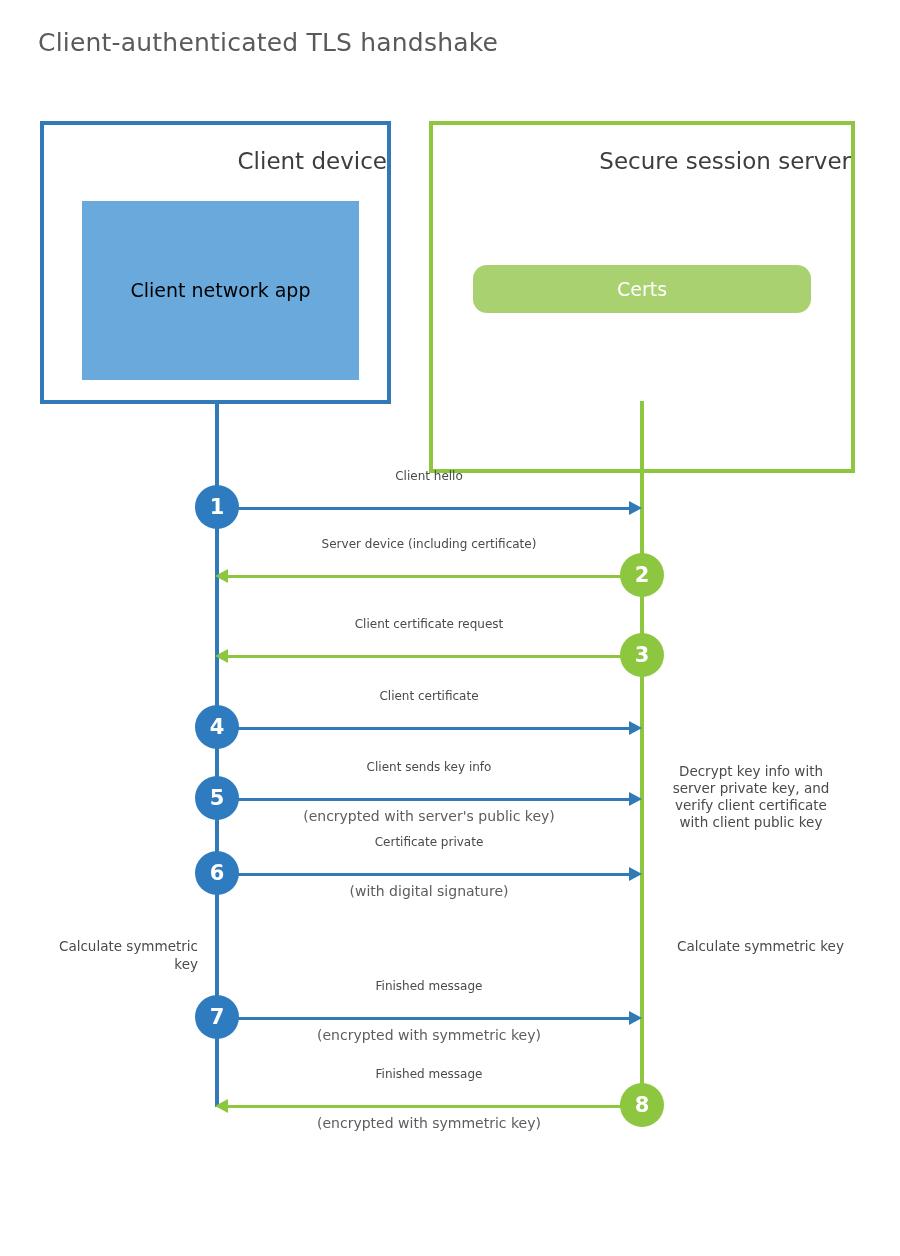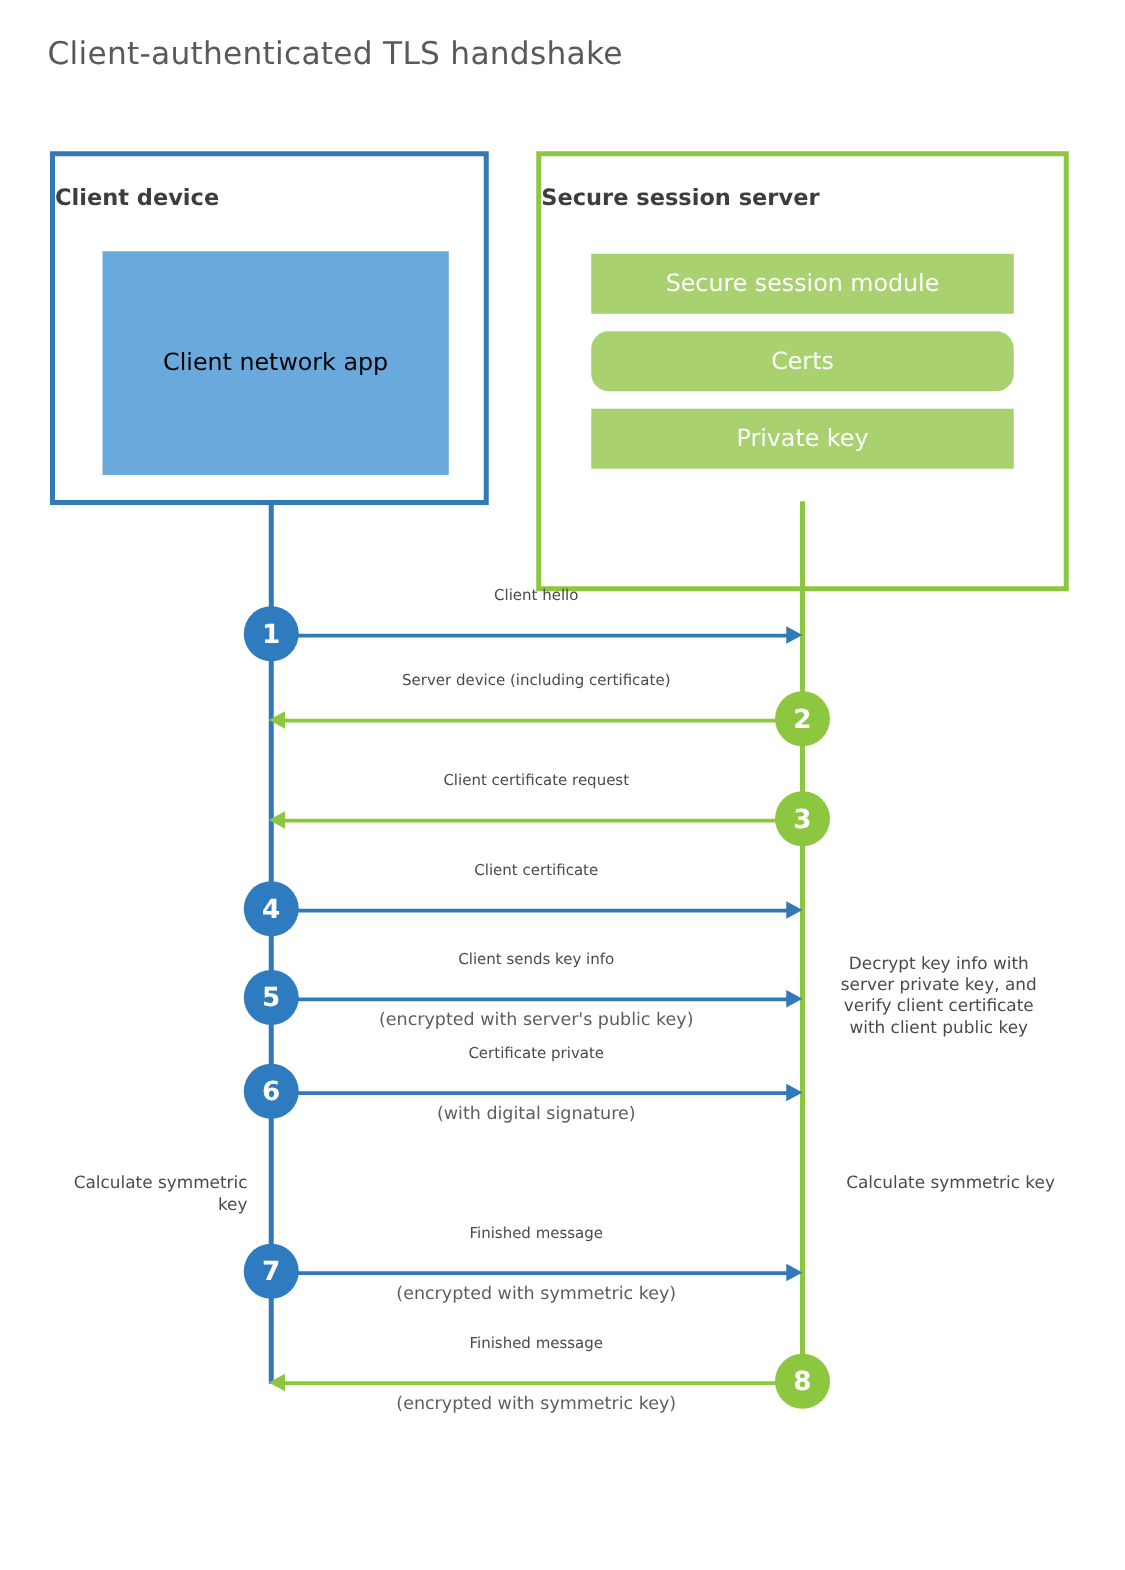--- a/index.html
+++ b/index.html
@@ -54,23 +54,23 @@
     top: 121px;
     width: 426px;
     height: 352px;
     border: 4px solid #8dc63f;
   }
   .participant-title {
     position: absolute;
     left: 0;
     right: 0;
     top: 23px;
-    text-align: left;
-    font-size: 18px;
-    font-weight: bold;
+    text-align: right;
+    font-size: 23px;
+    font-weight: normal;
     color: #3d3d3d;
   }
 
   
   .client-app {
     position: absolute;
     left: 38px;
     top: 76px;
     width: 277px;
     height: 179px;
@@ -238,23 +238,21 @@
 
   <div class="title">Client-authenticated TLS handshake</div>
 
   <div class="participant client">
     <div class="participant-title">Client device</div>
     <div class="client-app">Client network app</div>
   </div>
 
   <div class="participant server">
     <div class="participant-title">Secure session server</div>
-    <div class="server-block b0">Secure session module</div>
     <div class="server-block b1">Certs</div>
-    <div class="server-block b2">Private key</div>
   </div>
 
   <div class="lifeline client"></div>
   <div class="lifeline server"></div>
 
   <div class="msg" style="top:507px">
     <div class="msg-label">Client hello</div>
     <div class="msg-line c2s"></div>
     <div class="arrowhead right"></div>
     <div class="step-badge client">1</div>

